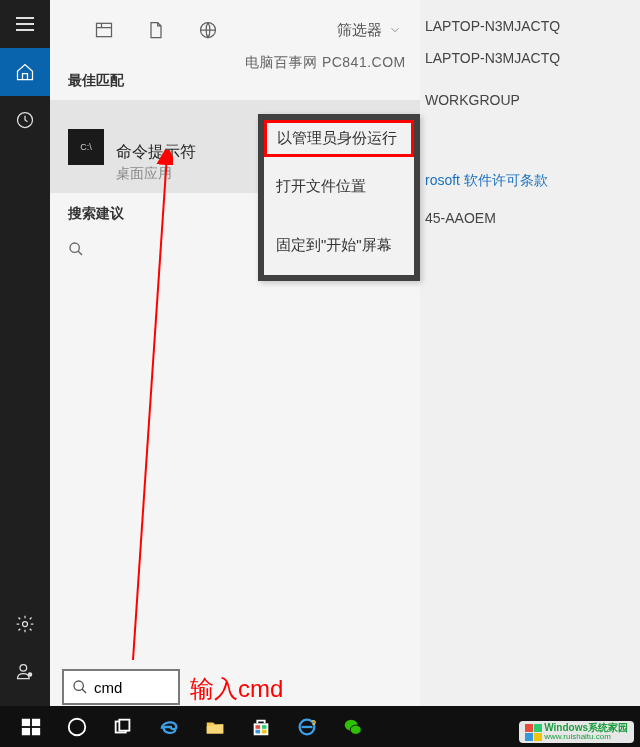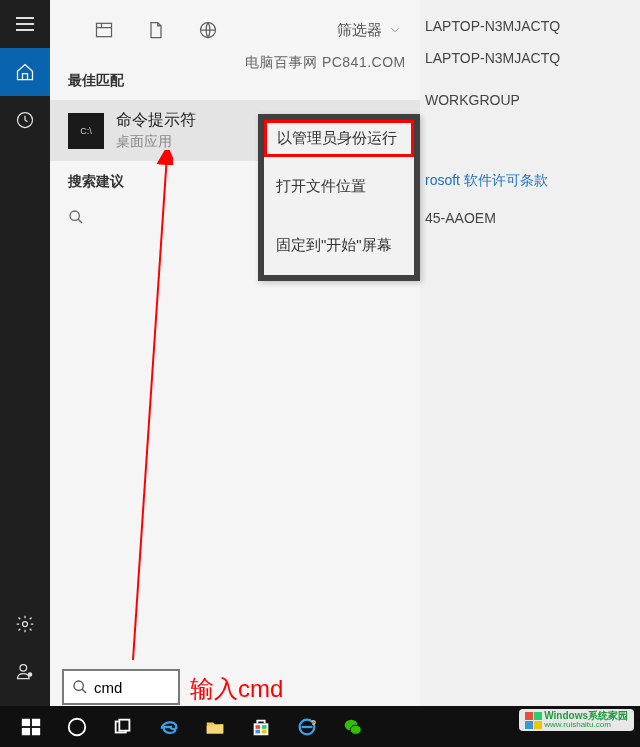--- a/index.html
+++ b/index.html
@@ -85,21 +85,21 @@
     }
     .result-row .appicon {
       width: 36px;
       height: 36px;
       background: #1a1a1a;
       display:flex; align-items:center; justify-content:center;
       color:#ccc; font-size:9px; font-family: monospace;
       flex-shrink: 0;
     }
     .result-row .textcol { display:flex; flex-direction:column; gap:2px;}
-    .result-row .title { font-size: 16px; color:#222;}
+    .result-row .title { font-size: 16px; color:#222;margin-top:32px;}
     .result-row .subtitle { font-size: 14px; color: #888;}
     
     .suggest-row { display:flex; align-items:center; gap:10px; padding: 8px 18px; font-size: 15px; color:#555;}
     .suggest-row b { font-weight: normal; color:#333;}
     .suggest-row .tail { color:#888; font-size:14px;}
     .suggest-row .sicon svg{ width:16px; height:16px; stroke:#666; fill:none; stroke-width:2;}
     
     .context-menu {
       position: absolute;
       top: 114px;
@@ -165,21 +165,21 @@
       padding-left: 8px;
       gap: 0;
     }
     .tb-btn { width: 46px; height:41px; display:flex; align-items:center; justify-content:center; cursor:pointer;}
     .tb-btn svg { width: 22px; height: 22px; }
     .tb-spacer { flex: 1; }
     
     .watermark-logo {
       position: absolute;
       right: 6px;
-      bottom: 16px;
+      bottom: 4px;
       display: flex;
       align-items: center;
       gap: 2px;
       background: rgba(255,255,255,0.9);
       padding: 2px 6px;
       border-radius: 4px;
     }
     .watermark-logo .winflag { display:grid; grid-template-columns: 8px 8px; gap:1px;}
     .watermark-logo .winflag div { width:8px; height:8px;}
     .watermark-logo .txt { display:flex; flex-direction:column; line-height:1;}

